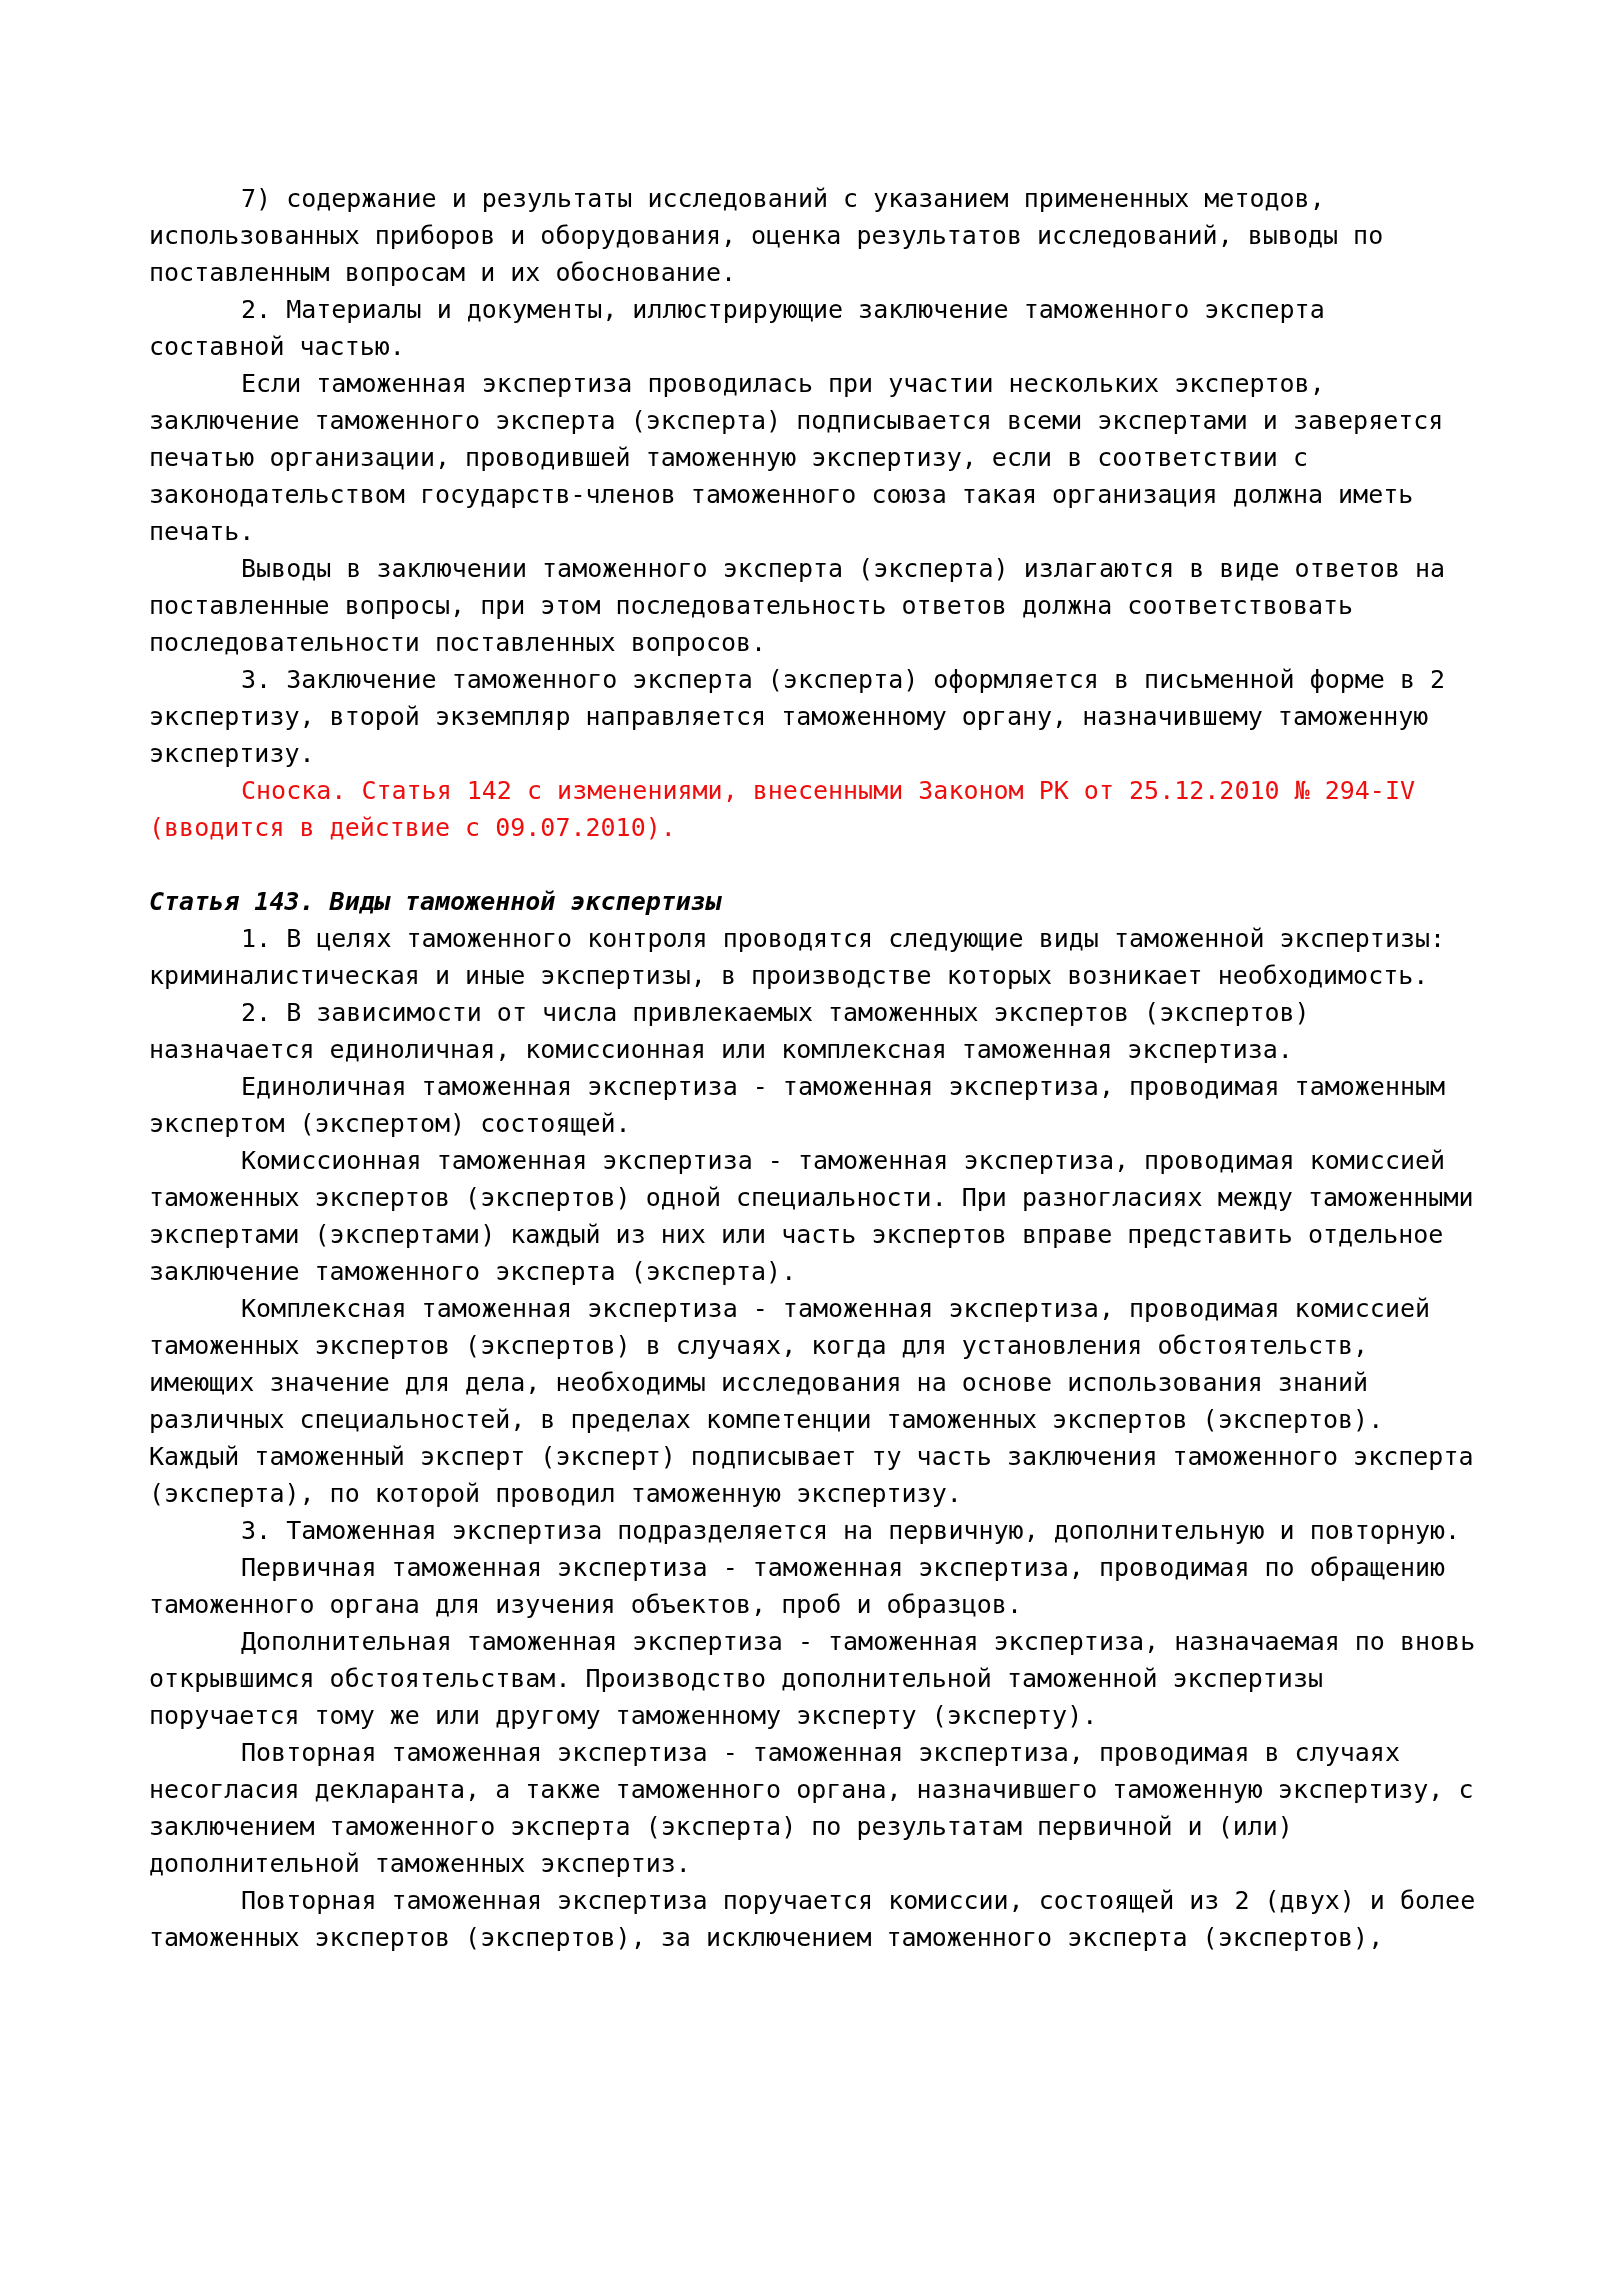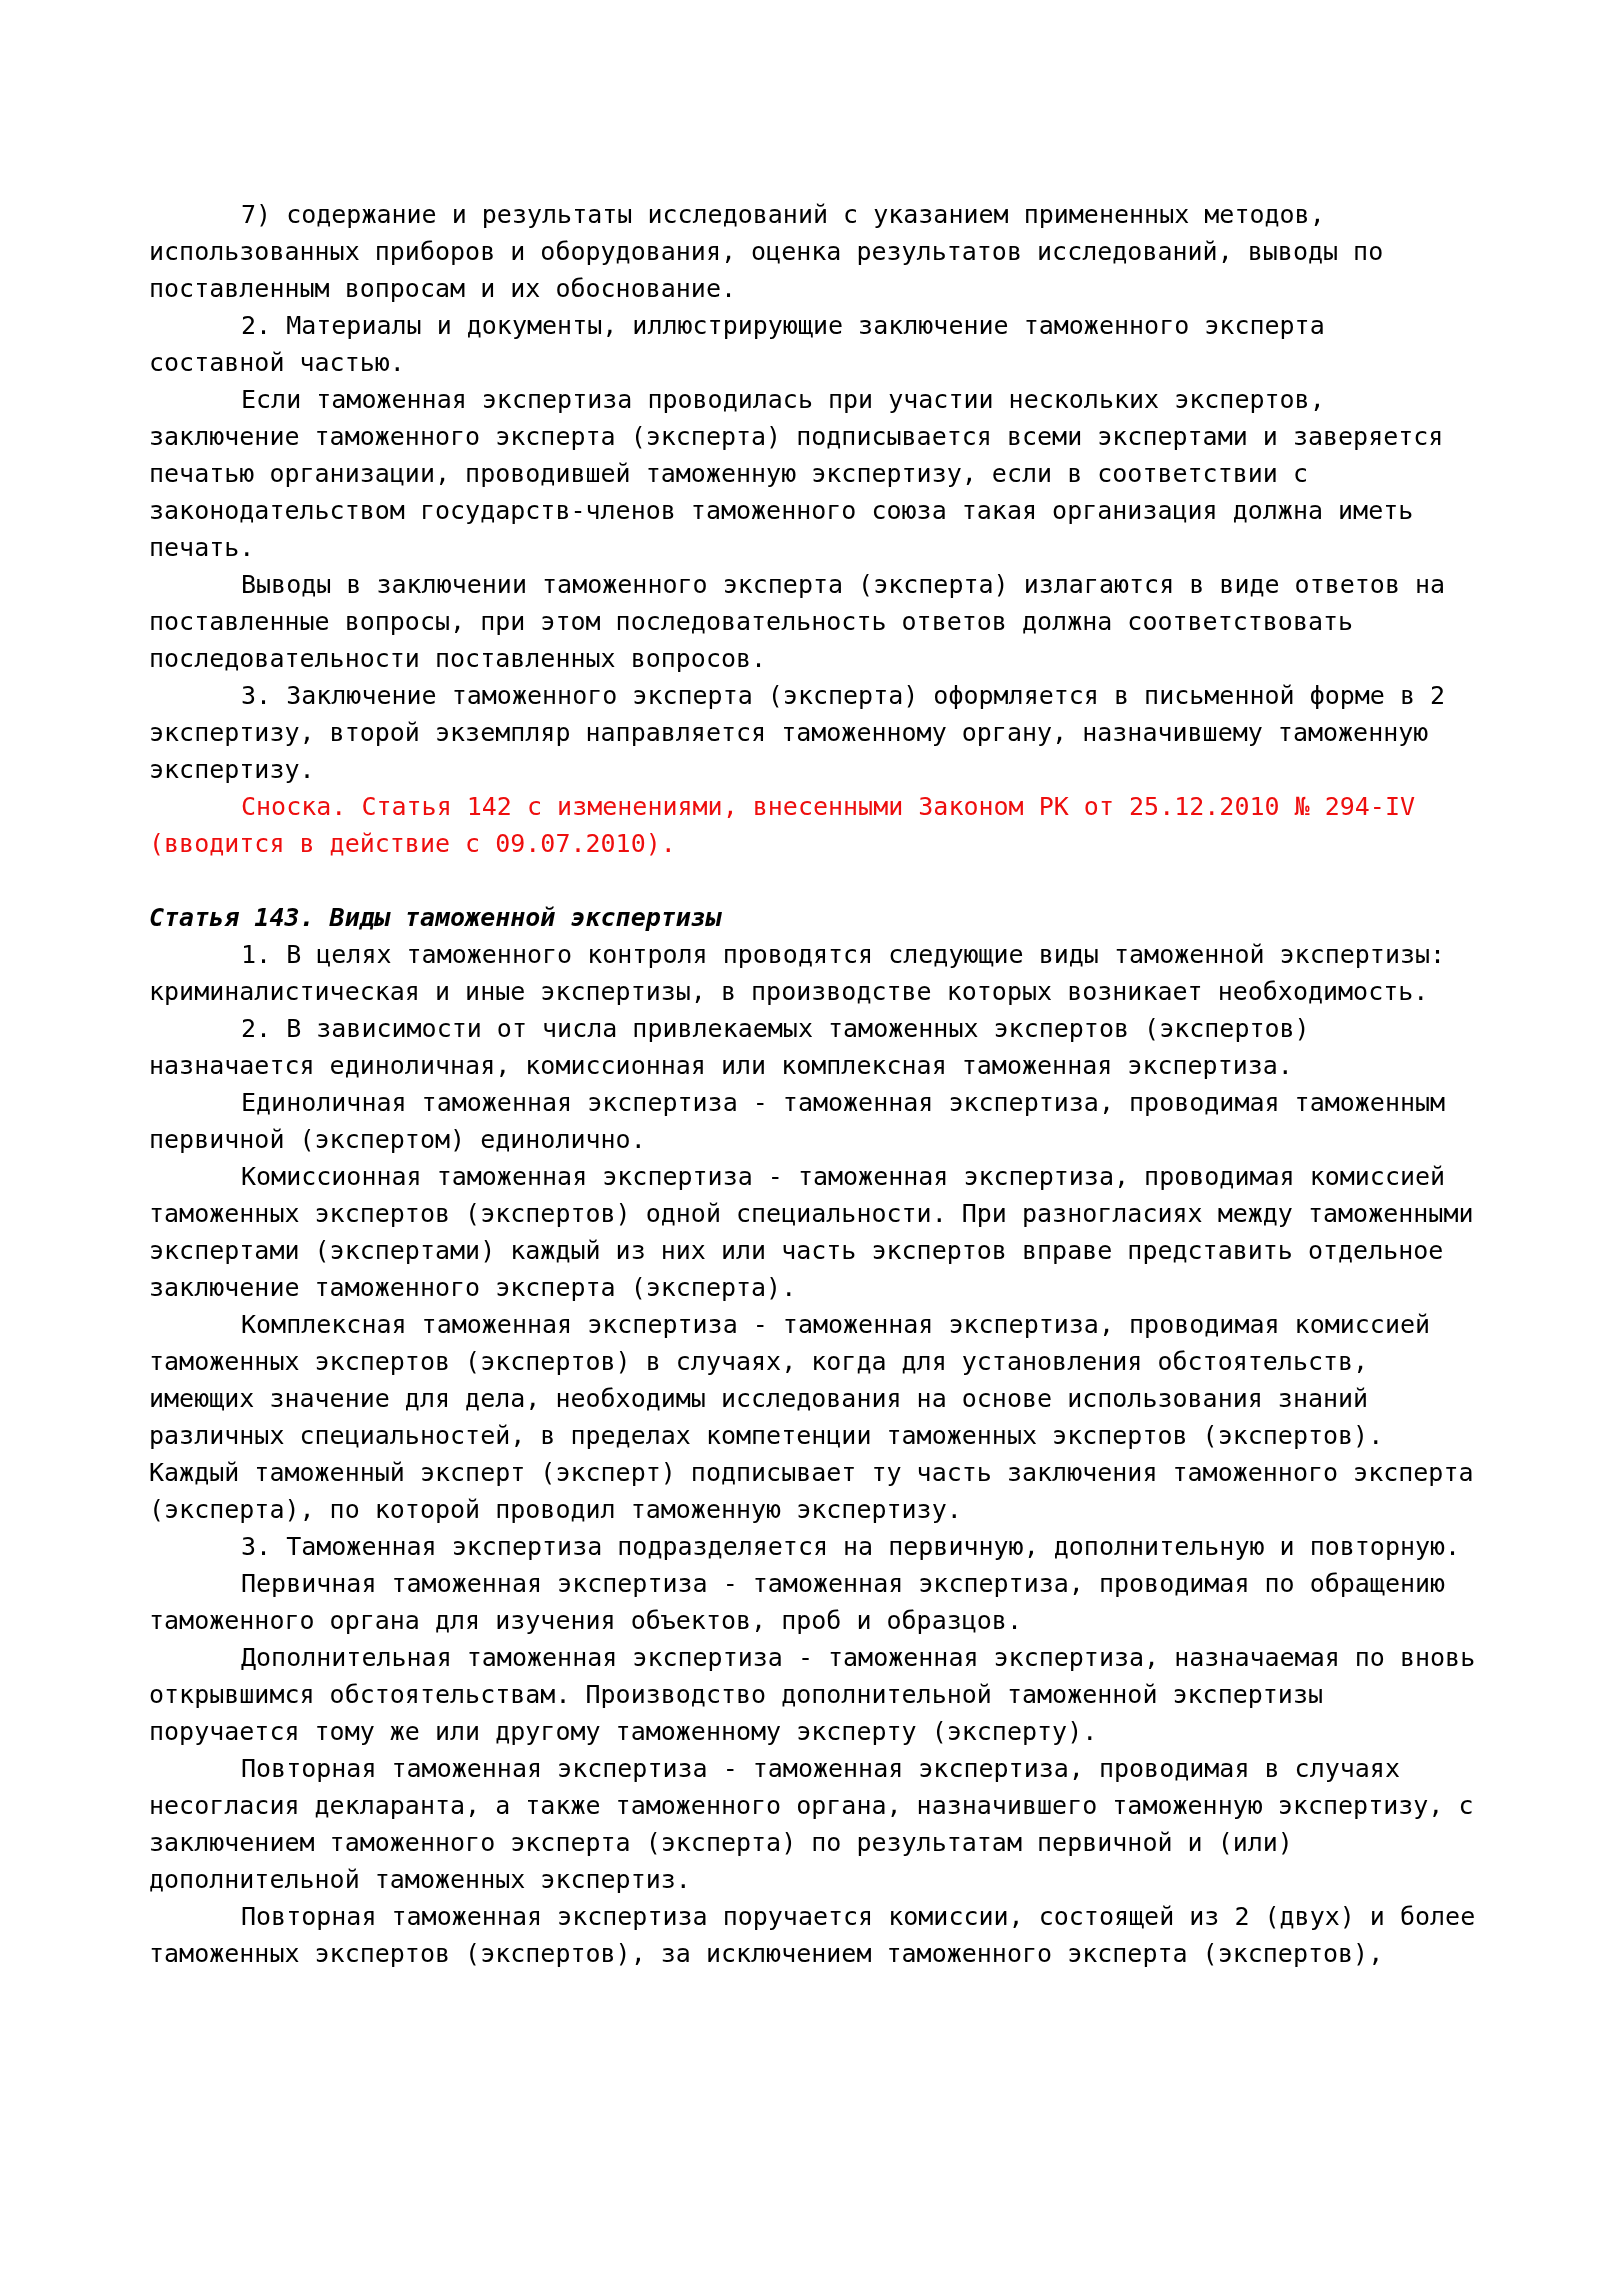--- a/index.html
+++ b/index.html
@@ -13,21 +13,21 @@
     position:relative;
     width:1623px;
     height:2295px;
     background:var(--bg);
     margin:0 auto;
     overflow:hidden;
   }
   .doc{
     position:absolute;
     left:149px;
-    top:196px;
+    top:180px;
     width:1387px;
     font-family:"DejaVu Sans Mono","Liberation Mono",monospace;
     font-size:25px;
     line-height:37px;
     color:var(--text-color);
     font-weight:400;
   }
   .line{
     white-space:nowrap;
     height:37px;
@@ -91,21 +91,21 @@
       <div class="block paragraph">
         <div class="line first">1. В целях таможенного контроля проводятся следующие виды таможенной экспертизы:</div>
         <div class="line">криминалистическая и иные экспертизы, в производстве которых возникает необходимость.</div>
       </div>
       <div class="block paragraph">
         <div class="line first">2. В зависимости от числа привлекаемых таможенных экспертов (экспертов)</div>
         <div class="line">назначается единоличная, комиссионная или комплексная таможенная экспертиза.</div>
       </div>
       <div class="block paragraph">
         <div class="line first">Единоличная таможенная экспертиза - таможенная экспертиза, проводимая таможенным</div>
-        <div class="line">первичной (экспертом) единолично.</div>
+        <div class="line">экспертом (экспертом) состоящей.</div>
       </div>
       <div class="block paragraph">
         <div class="line first">Комиссионная таможенная экспертиза - таможенная экспертиза, проводимая комиссией</div>
         <div class="line">таможенных экспертов (экспертов) одной специальности. При разногласиях между таможенными</div>
         <div class="line">экспертами (экспертами) каждый из них или часть экспертов вправе представить отдельное</div>
         <div class="line">заключение таможенного эксперта (эксперта).</div>
       </div>
       <div class="block paragraph">
         <div class="line first">Комплексная таможенная экспертиза - таможенная экспертиза, проводимая комиссией</div>
         <div class="line">таможенных экспертов (экспертов) в случаях, когда для установления обстоятельств,</div>

